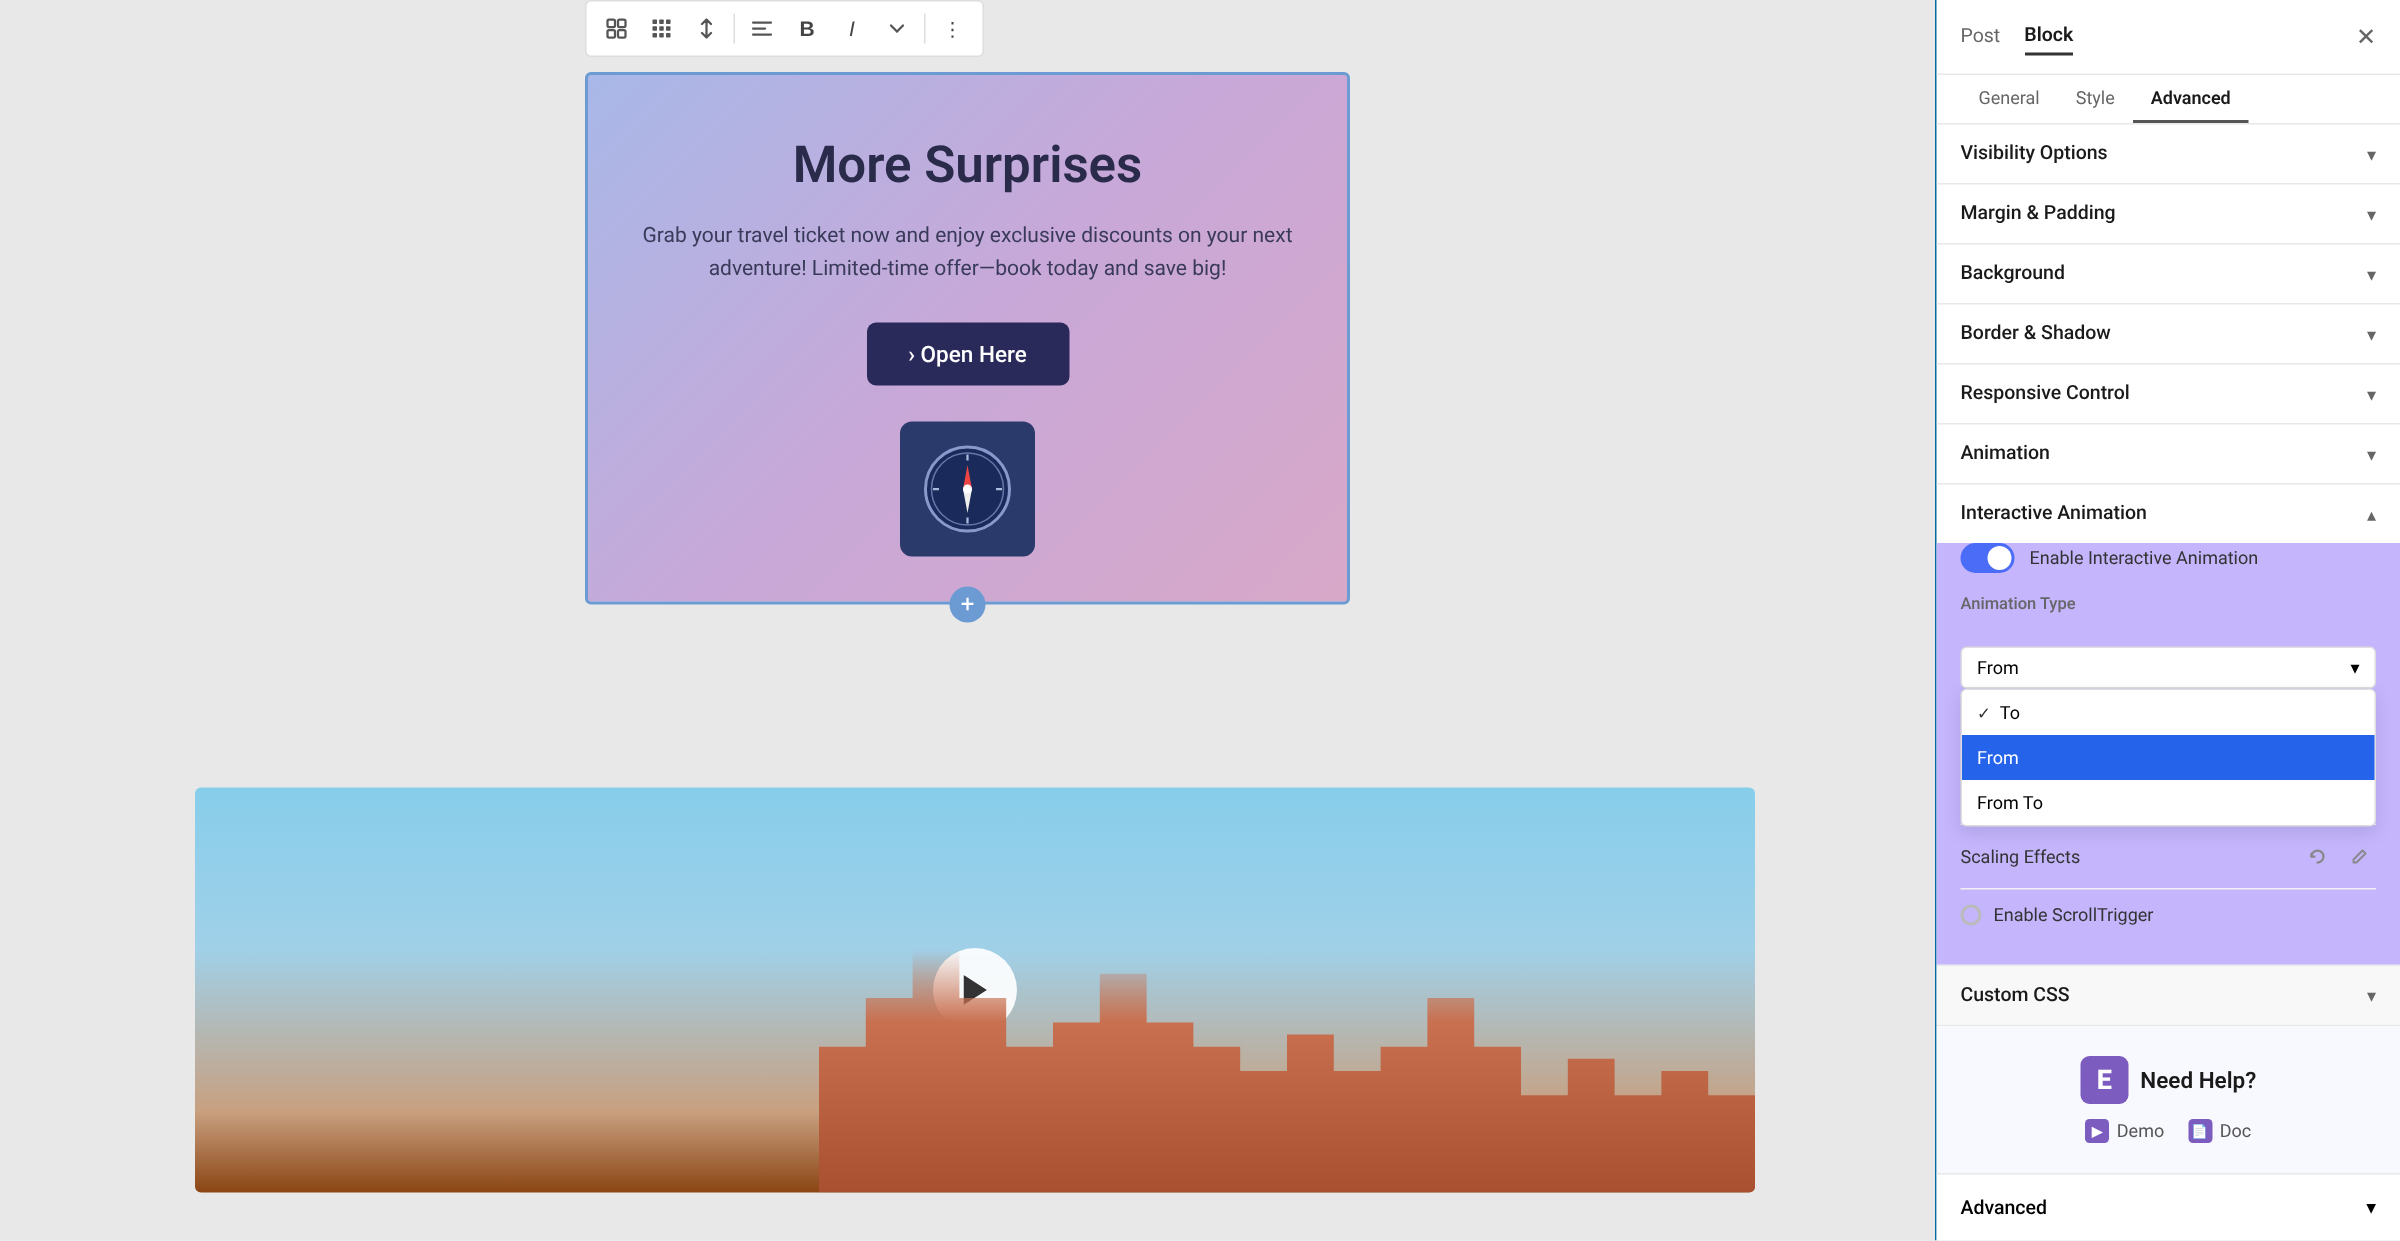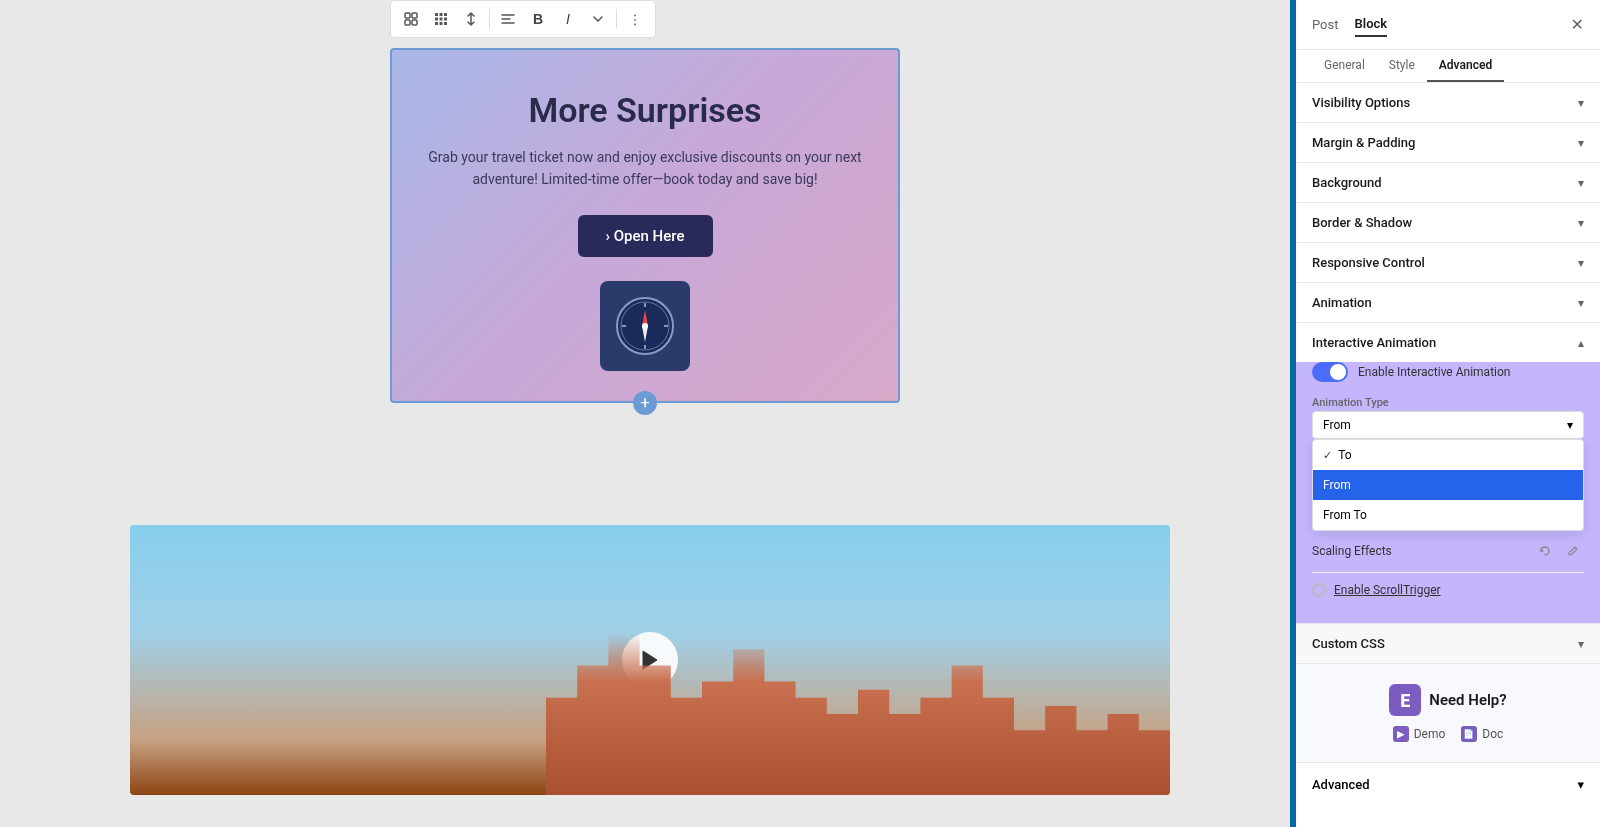--- a/index.html
+++ b/index.html
@@ -141,21 +141,21 @@
       width: 60%;
       height: 60%;
       background: linear-gradient(180deg, transparent 0%, #c87050 30%, #a85030 100%);
       clip-path: polygon(0% 100%, 0% 40%, 5% 40%, 5% 20%, 10% 20%, 10% 0%, 15% 0%, 15% 20%, 20% 20%, 20% 40%, 25% 40%, 25% 30%, 30% 30%, 30% 10%, 35% 10%, 35% 30%, 40% 30%, 40% 40%, 45% 40%, 45% 50%, 50% 50%, 50% 35%, 55% 35%, 55% 50%, 60% 50%, 60% 40%, 65% 40%, 65% 20%, 70% 20%, 70% 40%, 75% 40%, 75% 60%, 80% 60%, 80% 45%, 85% 45%, 85% 60%, 90% 60%, 90% 50%, 95% 50%, 95% 60%, 100% 60%, 100% 100%);
     }
 
     
     .right-panel {
       width: 310px;
       background: #fff;
-      border-left: 6px solid #0369a1;
+      border-left: 1px solid #0369a1;
       display: flex;
       flex-direction: column;
       height: 827px;
       overflow-y: auto;
     }
 
     
     .panel-header {
       display: flex;
       align-items: center;
@@ -252,21 +252,21 @@
     }
     .toggle-label {
       font-size: 12px;
       color: #333;
     }
 
     
     .field-label {
       font-size: 11px;
       color: #666;
-      margin-bottom: 2px;
+      margin-bottom: 22px;
       font-weight: 500;
     }
 
     
     .dropdown-container {
       position: relative;
       margin-bottom: 4px;
     }
     .dropdown-trigger {
       width: 100%;
@@ -343,21 +343,20 @@
     .radio-dot {
       width: 14px;
       height: 14px;
       border: 2px solid #bbb;
       border-radius: 50%;
       flex-shrink: 0;
     }
     .scroll-trigger-label {
       font-size: 12px;
       color: #333;
-      text-decoration: underline;
     }
 
     
     .custom-css-header {
       display: flex;
       align-items: center;
       justify-content: space-between;
       padding: 12px 16px;
       cursor: pointer;
       font-size: 13px;

